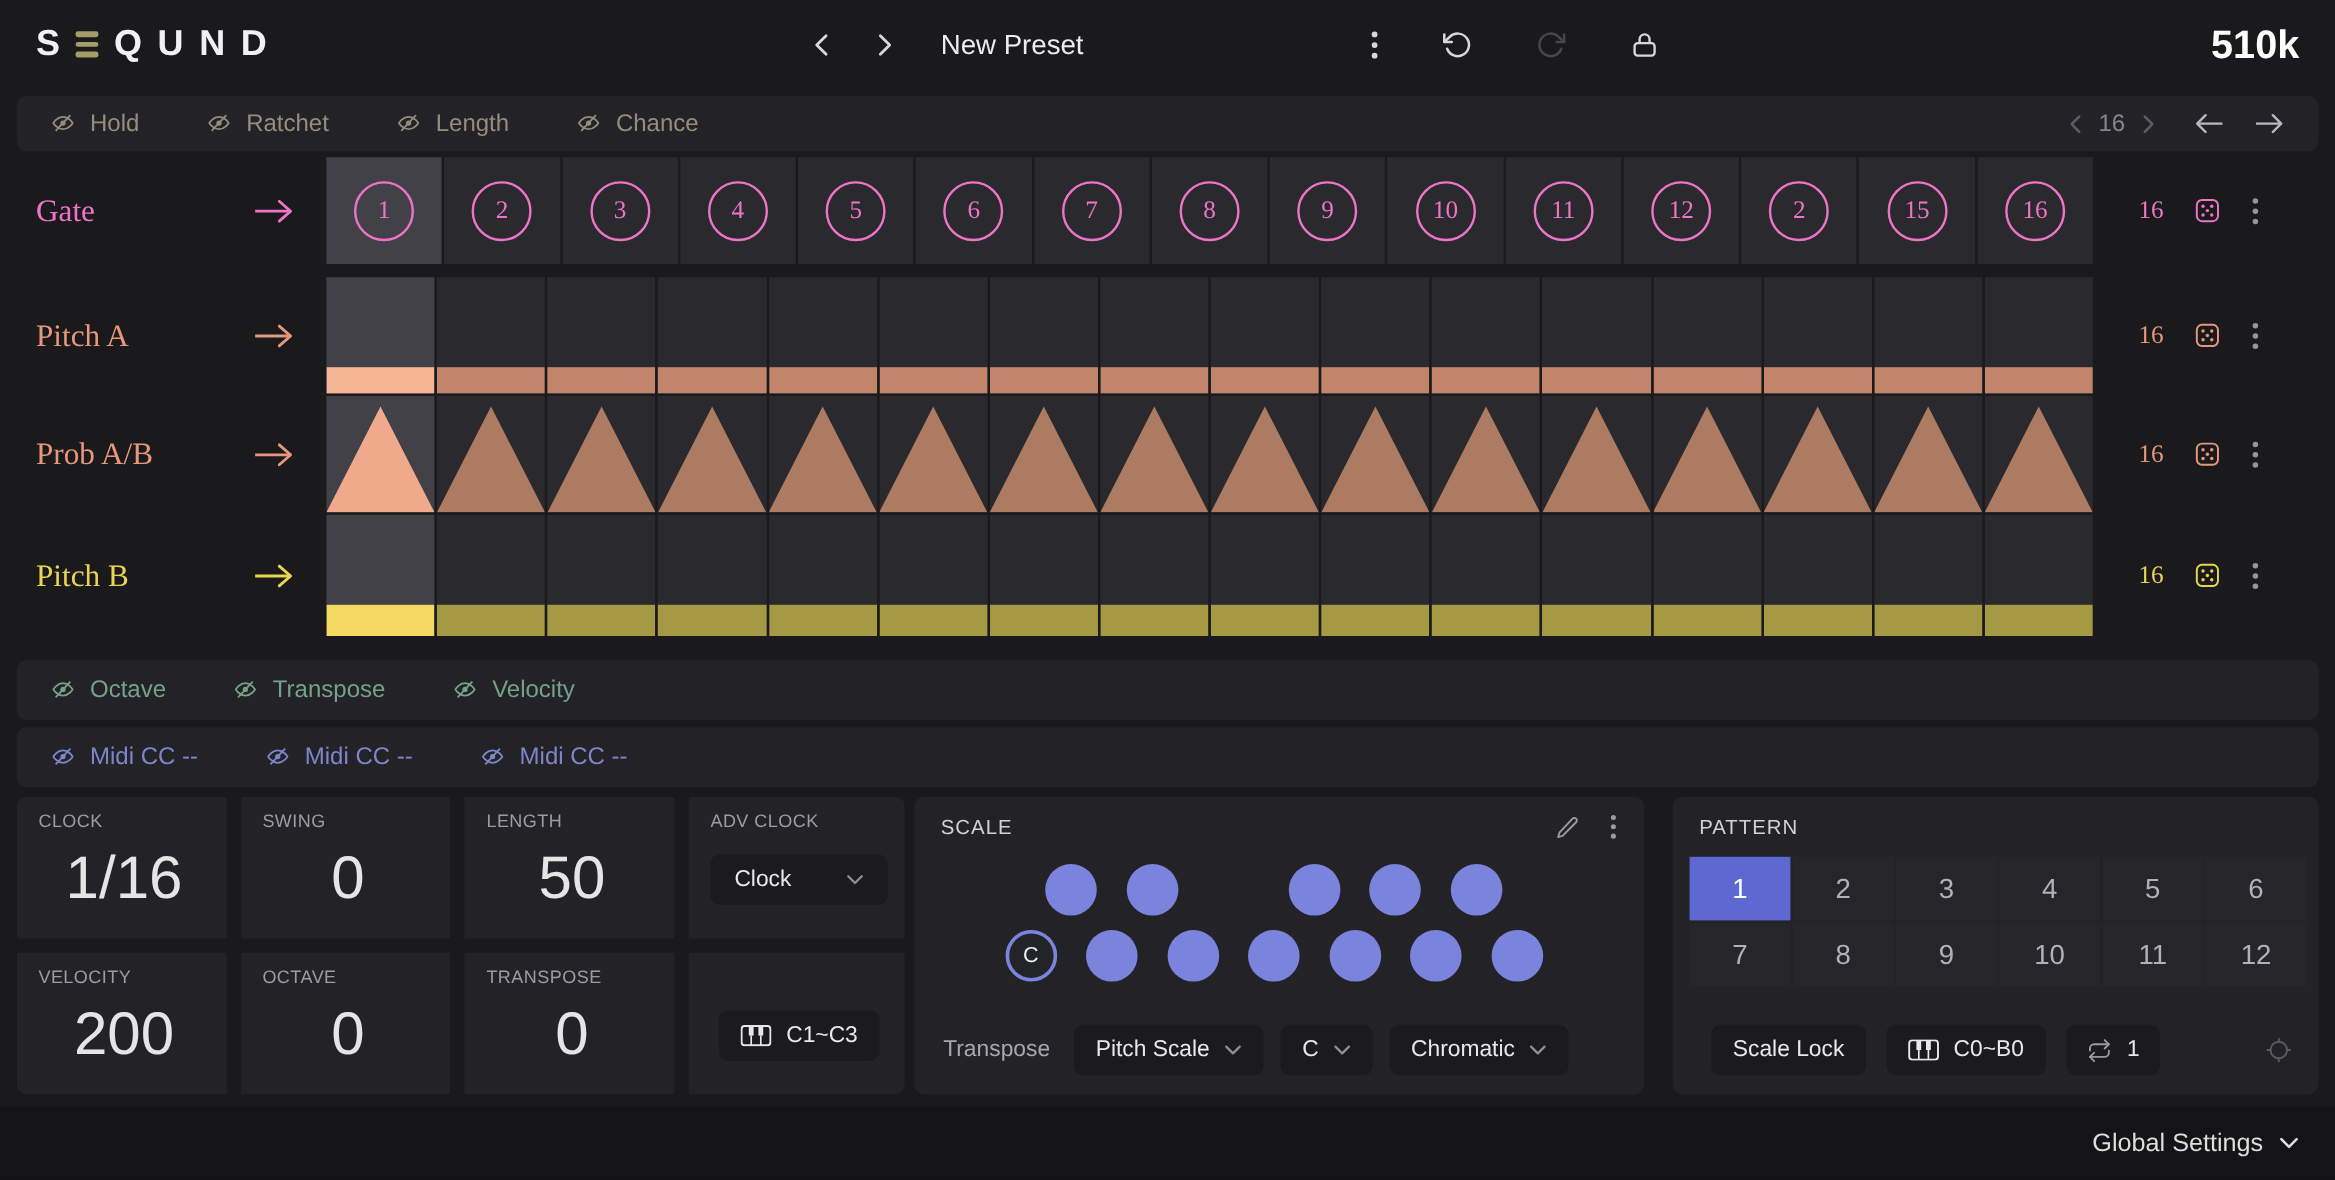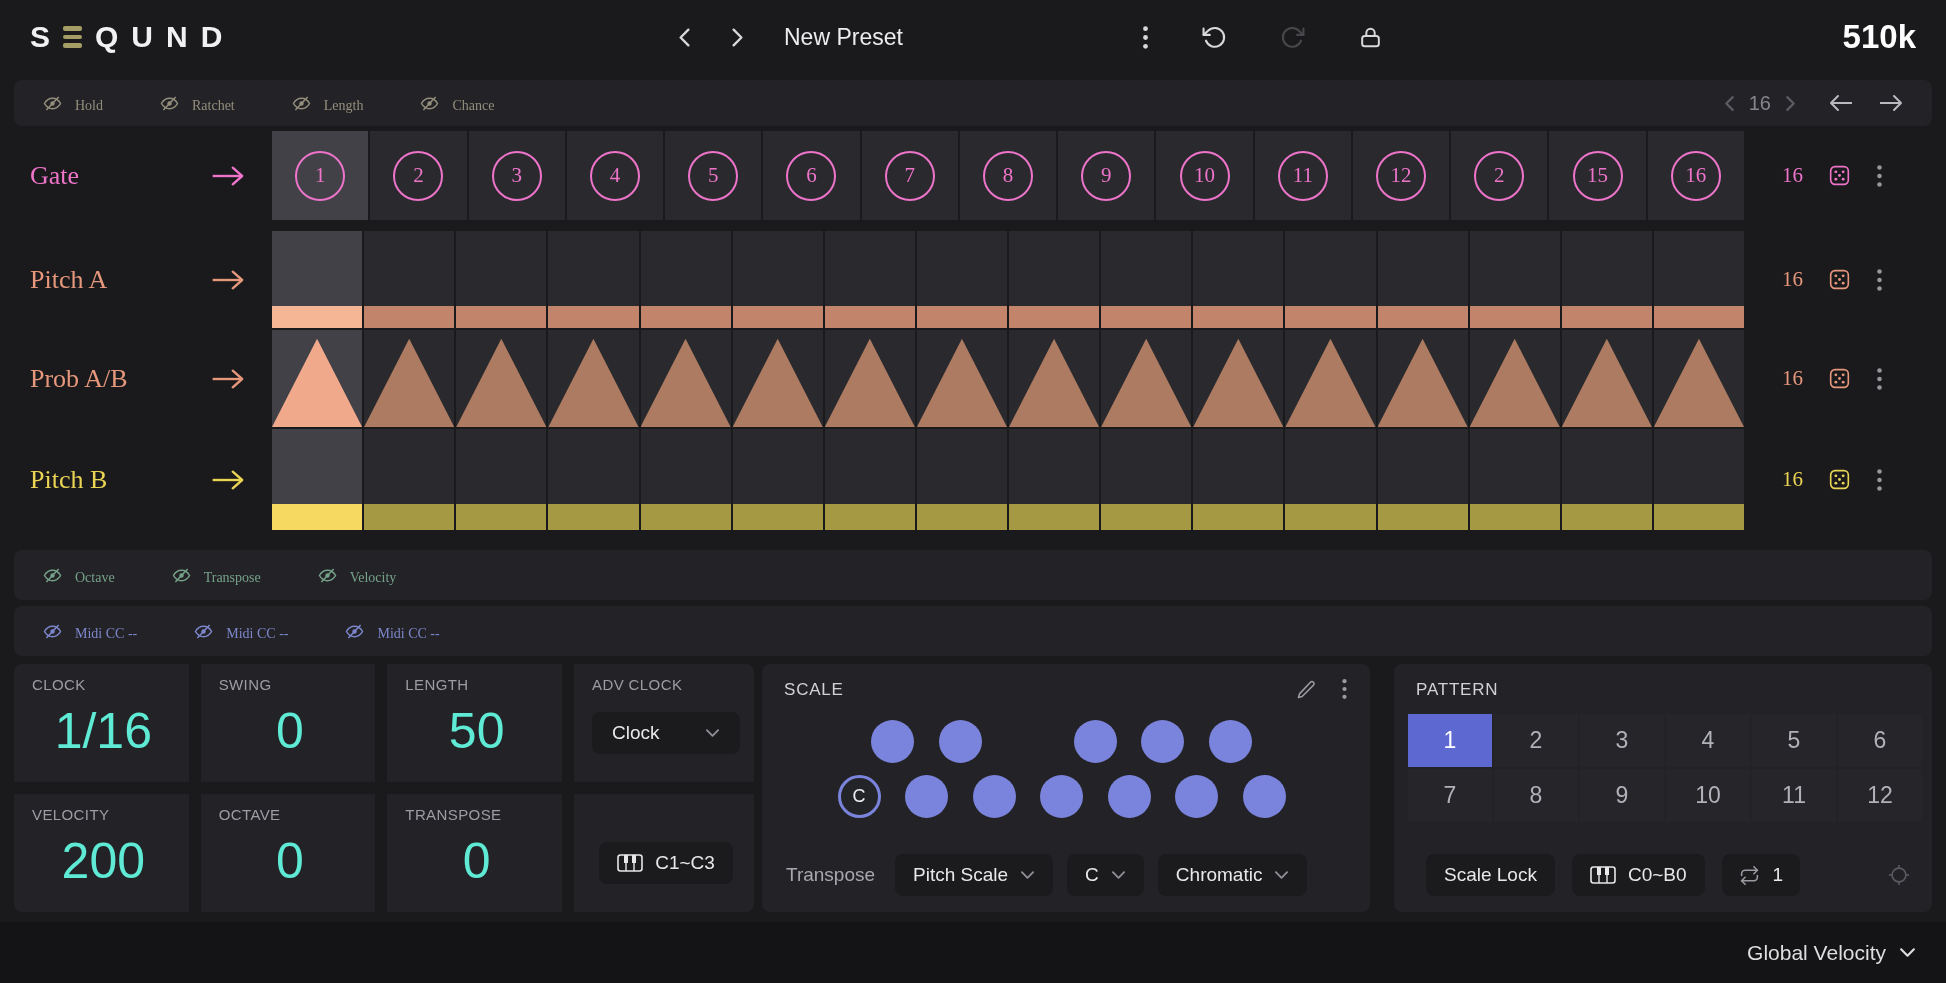--- a/index.html
+++ b/index.html
@@ -26,21 +26,21 @@
   .ha.kebab{width:7px;height:25px;}
   .ha.disabled{color:#47474c;}
   .brand{position:absolute;right:30px;top:0;height:100%;display:flex;align-items:center;font-size:33px;font-weight:800;color:#fdfdfd;}
 
   
   .lane-bar{flex:none;margin:0 14px;background:#232327;border-radius:8px;display:flex;align-items:center;padding:0 28px;}
   .lane-bar.top{margin-top:6px;height:46px;color:#948e7c;}
   .lane-bar.mid{margin-top:20px;height:50px;color:#75a189;}
   .lane-bar.midi{margin-top:6px;height:50px;color:#7d86cc;}
   .lane-items{display:flex;align-items:center;gap:56px;}
-  .lane-item{display:flex;align-items:flex-end;gap:12px;font-size:14px;cursor:pointer;font-family:Liberation Serif, serif;}
+  .lane-item{display:flex;align-items:flex-start;gap:12px;font-size:20px;cursor:pointer;}
   .lane-item .eye{width:21px;height:21px;}
   .pagination{margin-left:auto;display:flex;align-items:center;gap:14px;}
   .pg-chev{width:11px;height:17px;color:#5d5d64;}
   .pcount{font-size:20px;color:#85858d;}
   .shift{display:flex;gap:24px;margin-left:18px;color:#b9b9bf;}
   .sarrow{width:26px;height:20px;}
 
   
   .seq{margin-top:5px;flex:none;}
   .seq-row{display:flex;font-family:Liberation Serif, serif;}
@@ -65,21 +65,21 @@
   .count{font-size:21px;color:var(--c);cursor:ns-resize;}
   .dice{width:23px;height:23px;color:var(--c);}
   .row-kebab{width:7px;height:24px;color:#96969c;}
 
   
   .bottom{flex:none;margin:8px 14px 0;display:flex;gap:8px;height:248px;}
   .params{width:740px;flex:none;background:#1a1a1c;border-radius:8px;overflow:hidden;display:grid;grid-template-columns:repeat(4,1fr);grid-template-rows:1fr 1fr;gap:12px;}
   .param-cell{background:#232327;display:flex;flex-direction:column;padding:12px 14px 10px 18px;}
   .param-label{font-size:15px;color:#9c9ca3;letter-spacing:0.4px;min-height:17px;}
   .param-body{flex:1;display:flex;align-items:center;justify-content:center;}
-  .param-value{font-size:50px;color:#5eead4;margin-top:-4px;}
+  .param-value{font-size:50px;color:#e5e5e5;margin-top:-4px;}
   .btn{background:#1b1b1e;border-radius:8px;height:42px;display:flex;align-items:center;gap:12px;padding:0 18px;font-size:19px;color:#e8e8ea;}
   .btn.wide{min-width:148px;justify-content:space-between;padding:0 20px;}
   .btn .chev{width:15px;height:10px;color:#8f8f97;}
   .btn .pico{width:26px;height:18px;color:#e8e8ea;}
 
   .scale{flex:1;background:#232327;border-radius:8px;position:relative;margin-right:16px;}
   .panel-title{position:absolute;left:22px;top:16px;font-size:17px;letter-spacing:0.8px;color:#d2d2d6;}
   .panel-icons{position:absolute;right:22px;top:14px;display:flex;align-items:center;gap:24px;color:#9b9ba1;}
   .pi{width:21px;height:21px;}
   .pi.kb{width:7px;height:22px;}
@@ -807,21 +807,21 @@
               <line x1="1" y1="12" x2="5" y2="12" stroke="currentColor" stroke-width="1.7"></line>
               <line x1="19" y1="12" x2="23" y2="12" stroke="currentColor" stroke-width="1.7"></line>
             </svg>
           </button>
       </div>
     </section>
   </div>
 
   <div class="footer">
     <button class="gsettings">
-      <span>Global Velocity</span>
+      <span>Global Settings</span>
       <span class="icon chev">
           <svg viewBox="0 0 16 10">
             <polyline points="2 2 8 8 14 2" fill="none" stroke="currentColor" stroke-width="2" stroke-linecap="round" stroke-linejoin="round"></polyline>
           </svg>
         </span>
     </button>
   </div>
 
 </div>
 

